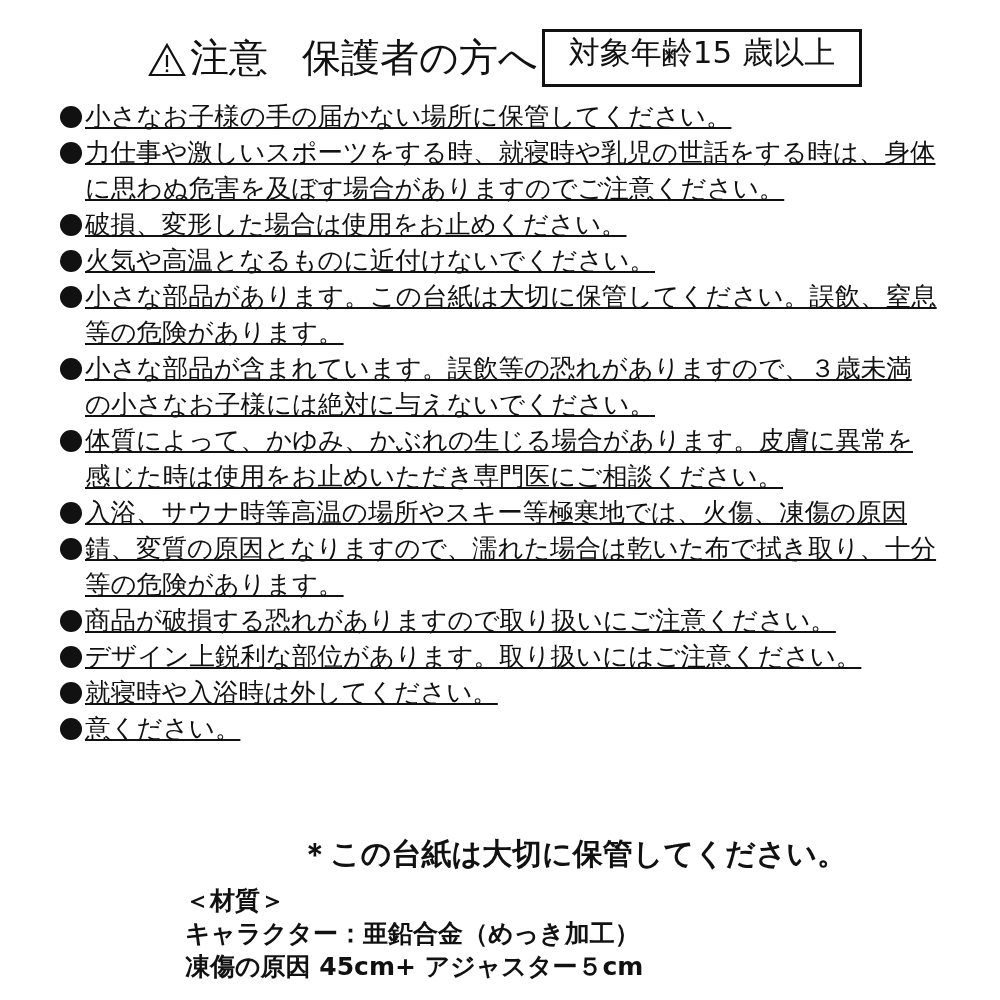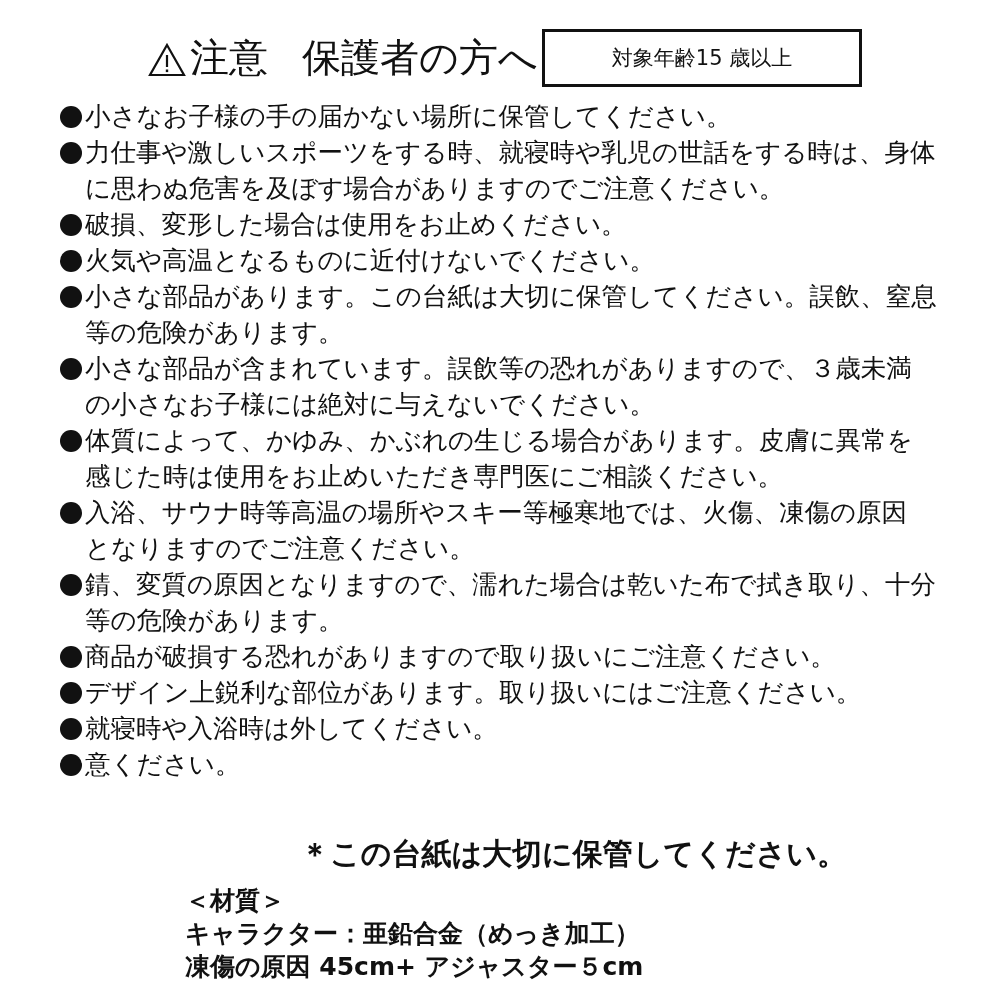--- a/index.html
+++ b/index.html
@@ -3,25 +3,25 @@
   <meta charset="utf-8">
   <style>
     html, body { margin:0; padding:0; background:#ffffff; }
     body { width:1000px; height:1000px; position:relative; overflow:hidden;
            font-family:"DejaVu Sans", "Liberation Sans", sans-serif; color:#111111; }
     .header { position:absolute; left:148px; top:29px; height:58px; display:flex; align-items:center;
               font-size:39px; letter-spacing:0px; }
     .warn-icon { width:38px; height:34px; margin-right:4px; display:inline-block; }
     .hdr-gap { display:inline-block; width:34px; }
     .age-box { position:absolute; left:542px; top:29px; width:314px; height:52px; border:3px solid #111;
-               display:flex; align-items:center; justify-content:center; font-size:21px; }
+               display:flex; align-items:flex-start; justify-content:center; font-size:31px; }
     .list { position:absolute; left:58px; top:98px; width:910px; }
     .item { font-size:25.5px; line-height:36px; position:relative; padding-left:27px; white-space:nowrap; }
     .bullet { position:absolute; left:2px; top:8px; width:22px; height:22px; border-radius:50%; background:#111; }
-    .line { display:block; }
+    .line { display:block;text-decoration:underline; }
     .note { position:absolute; left:300px; top:834px; font-size:30px; font-weight:bold; white-space:nowrap; }
     .materials { position:absolute; left:185px; top:884px; font-size:25px; font-weight:bold; line-height:33px; white-space:nowrap; }
   </style>
 </head>
 <body>
 
 <div class="header">
   <span class="warn-icon">
     <svg width="38" height="34" viewBox="0 0 38 34">
       <polygon points="19,2 36,32 2,32" fill="none" stroke="#111" stroke-width="2.2"></polygon>
@@ -67,21 +67,20 @@
       <span class="line">の小さなお子様には絶対に与えないでください。</span>
     </div>
   <div class="item">
       <span class="bullet"></span>
       <span class="line">体質によって、かゆみ、かぶれの生じる場合があります。皮膚に異常を</span>
       <span class="line">感じた時は使用をお止めいただき専門医にご相談ください。</span>
     </div>
   <div class="item">
       <span class="bullet"></span>
       <span class="line">入浴、サウナ時等高温の場所やスキー等極寒地では、火傷、凍傷の原因</span>
-      <span class="line">となりますのでご注意ください。</span>
     </div>
   <div class="item">
       <span class="bullet"></span>
       <span class="line">錆、変質の原因となりますので、濡れた場合は乾いた布で拭き取り、十分</span>
       <span class="line">等の危険があります。</span>
     </div>
   <div class="item">
       <span class="bullet"></span>
       <span class="line">商品が破損する恐れがありますので取り扱いにご注意ください。</span>
     </div>

